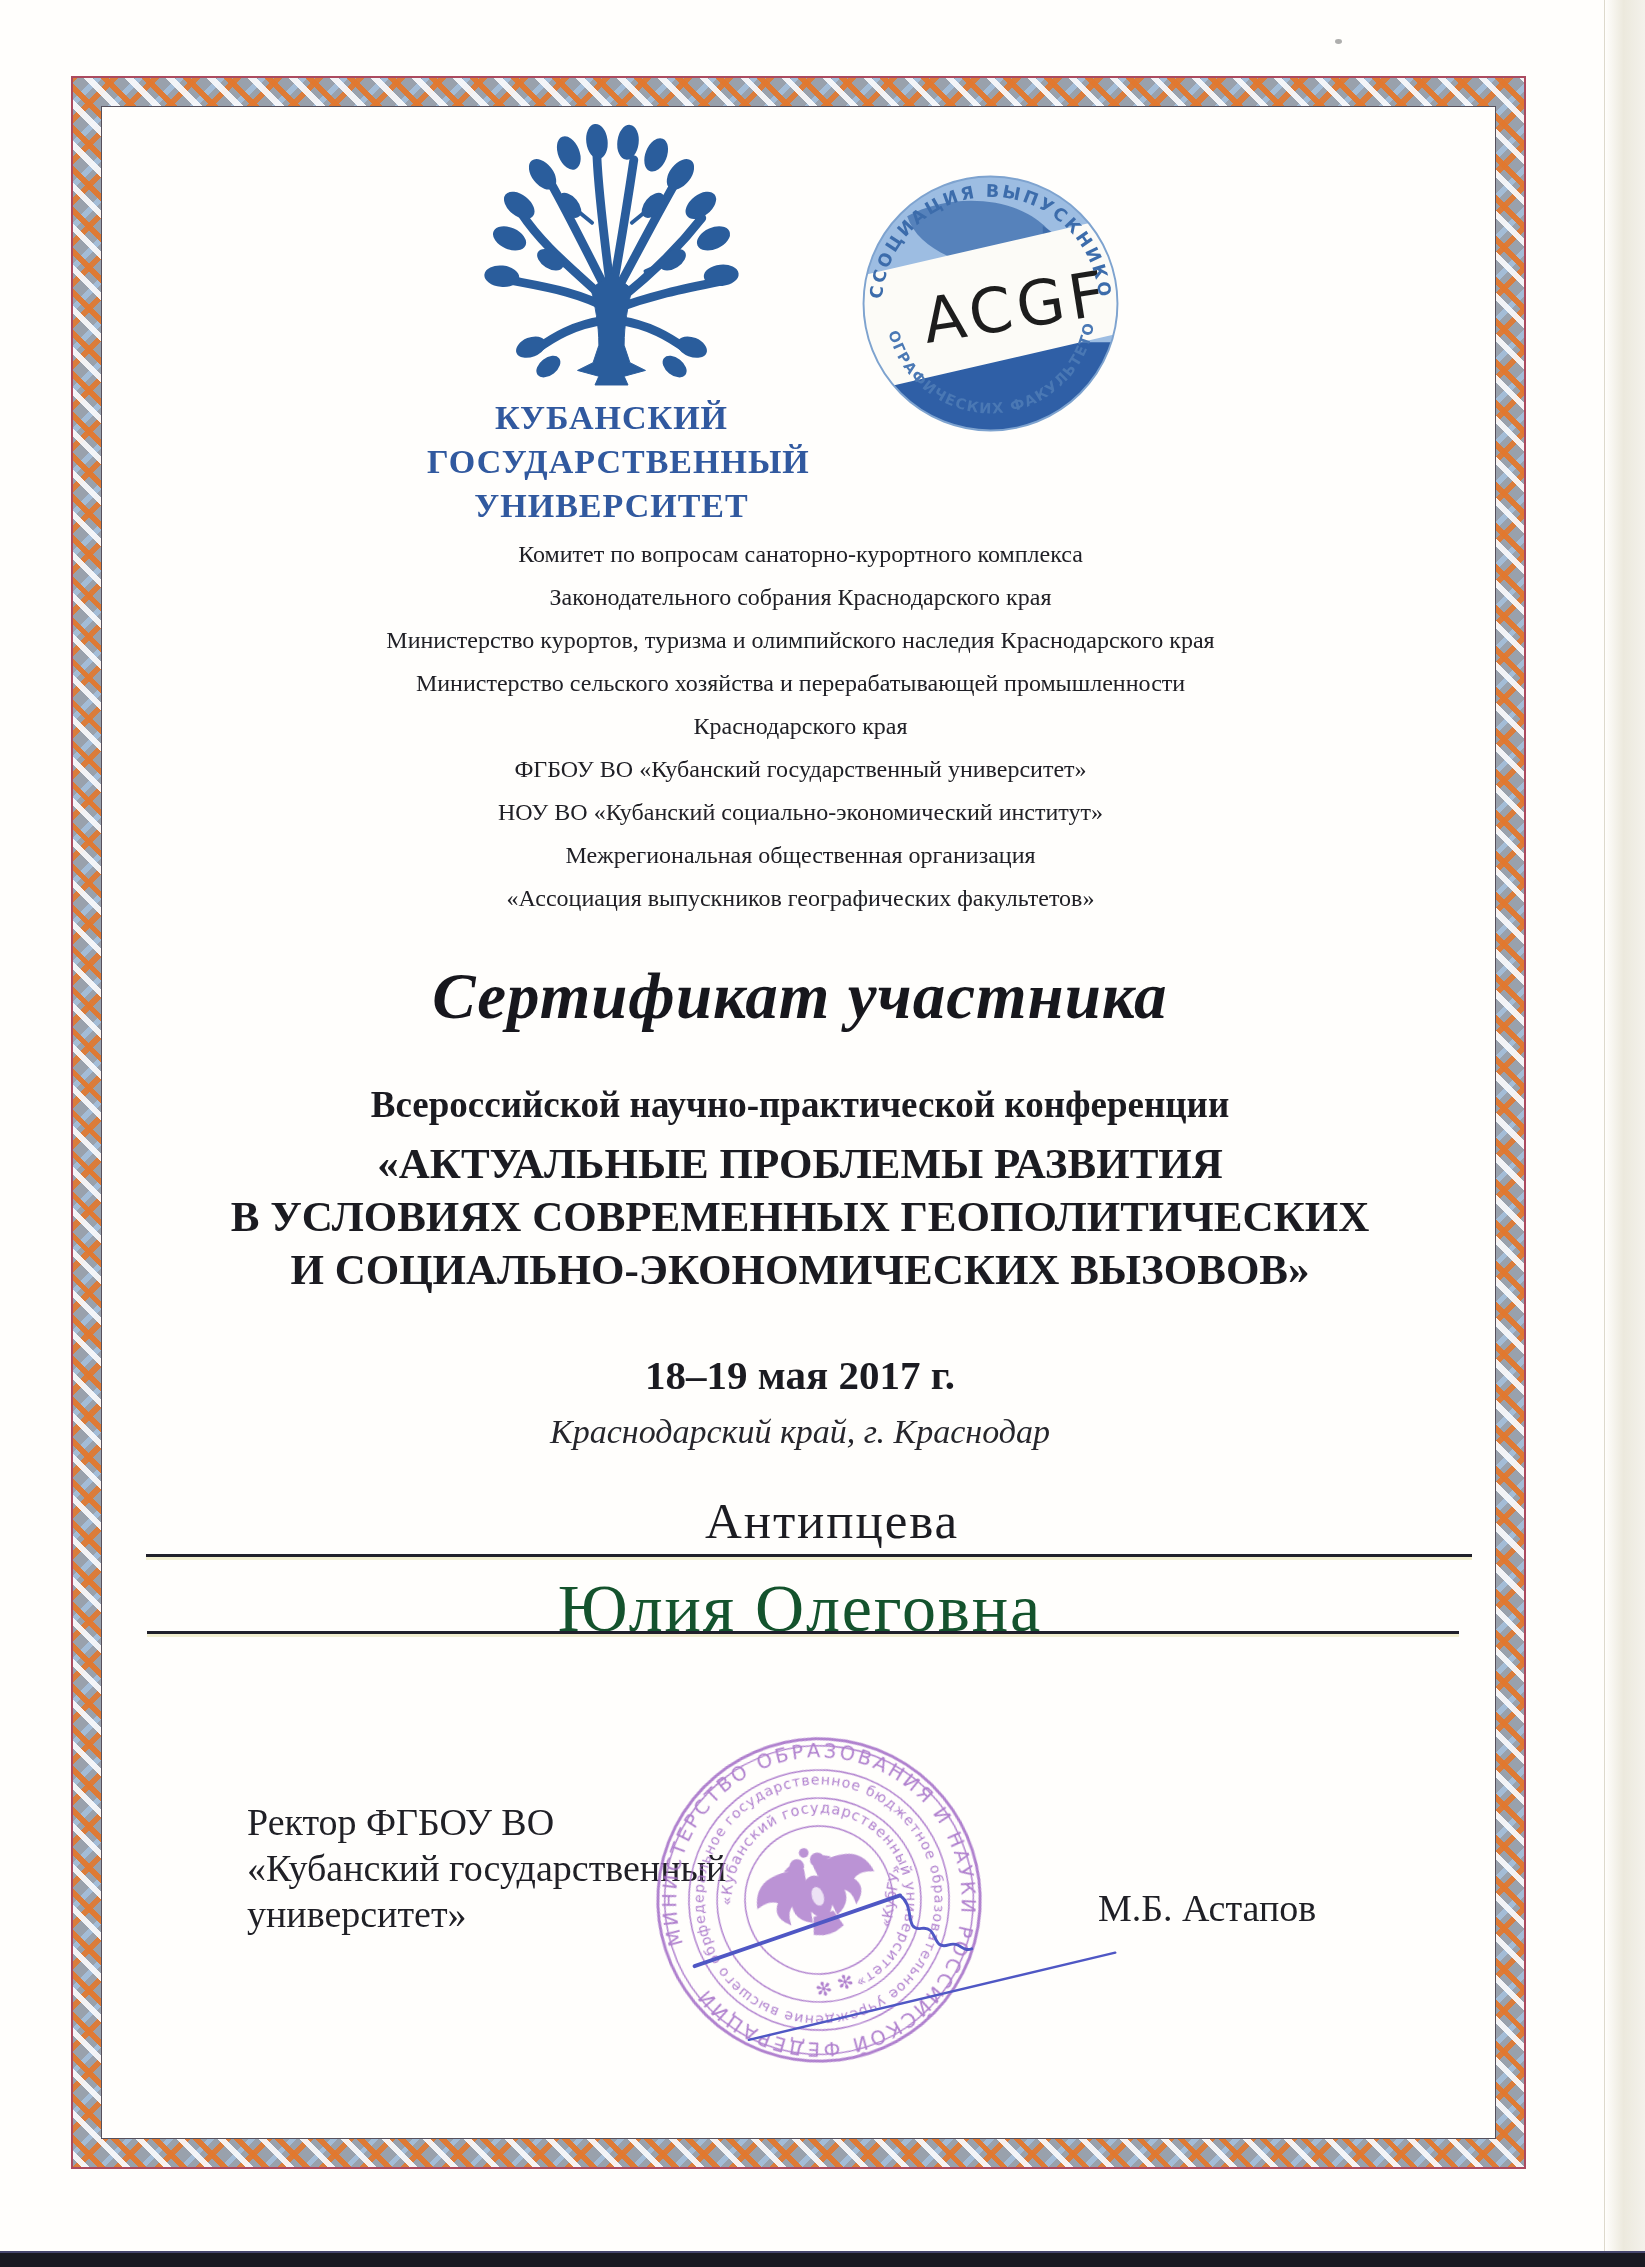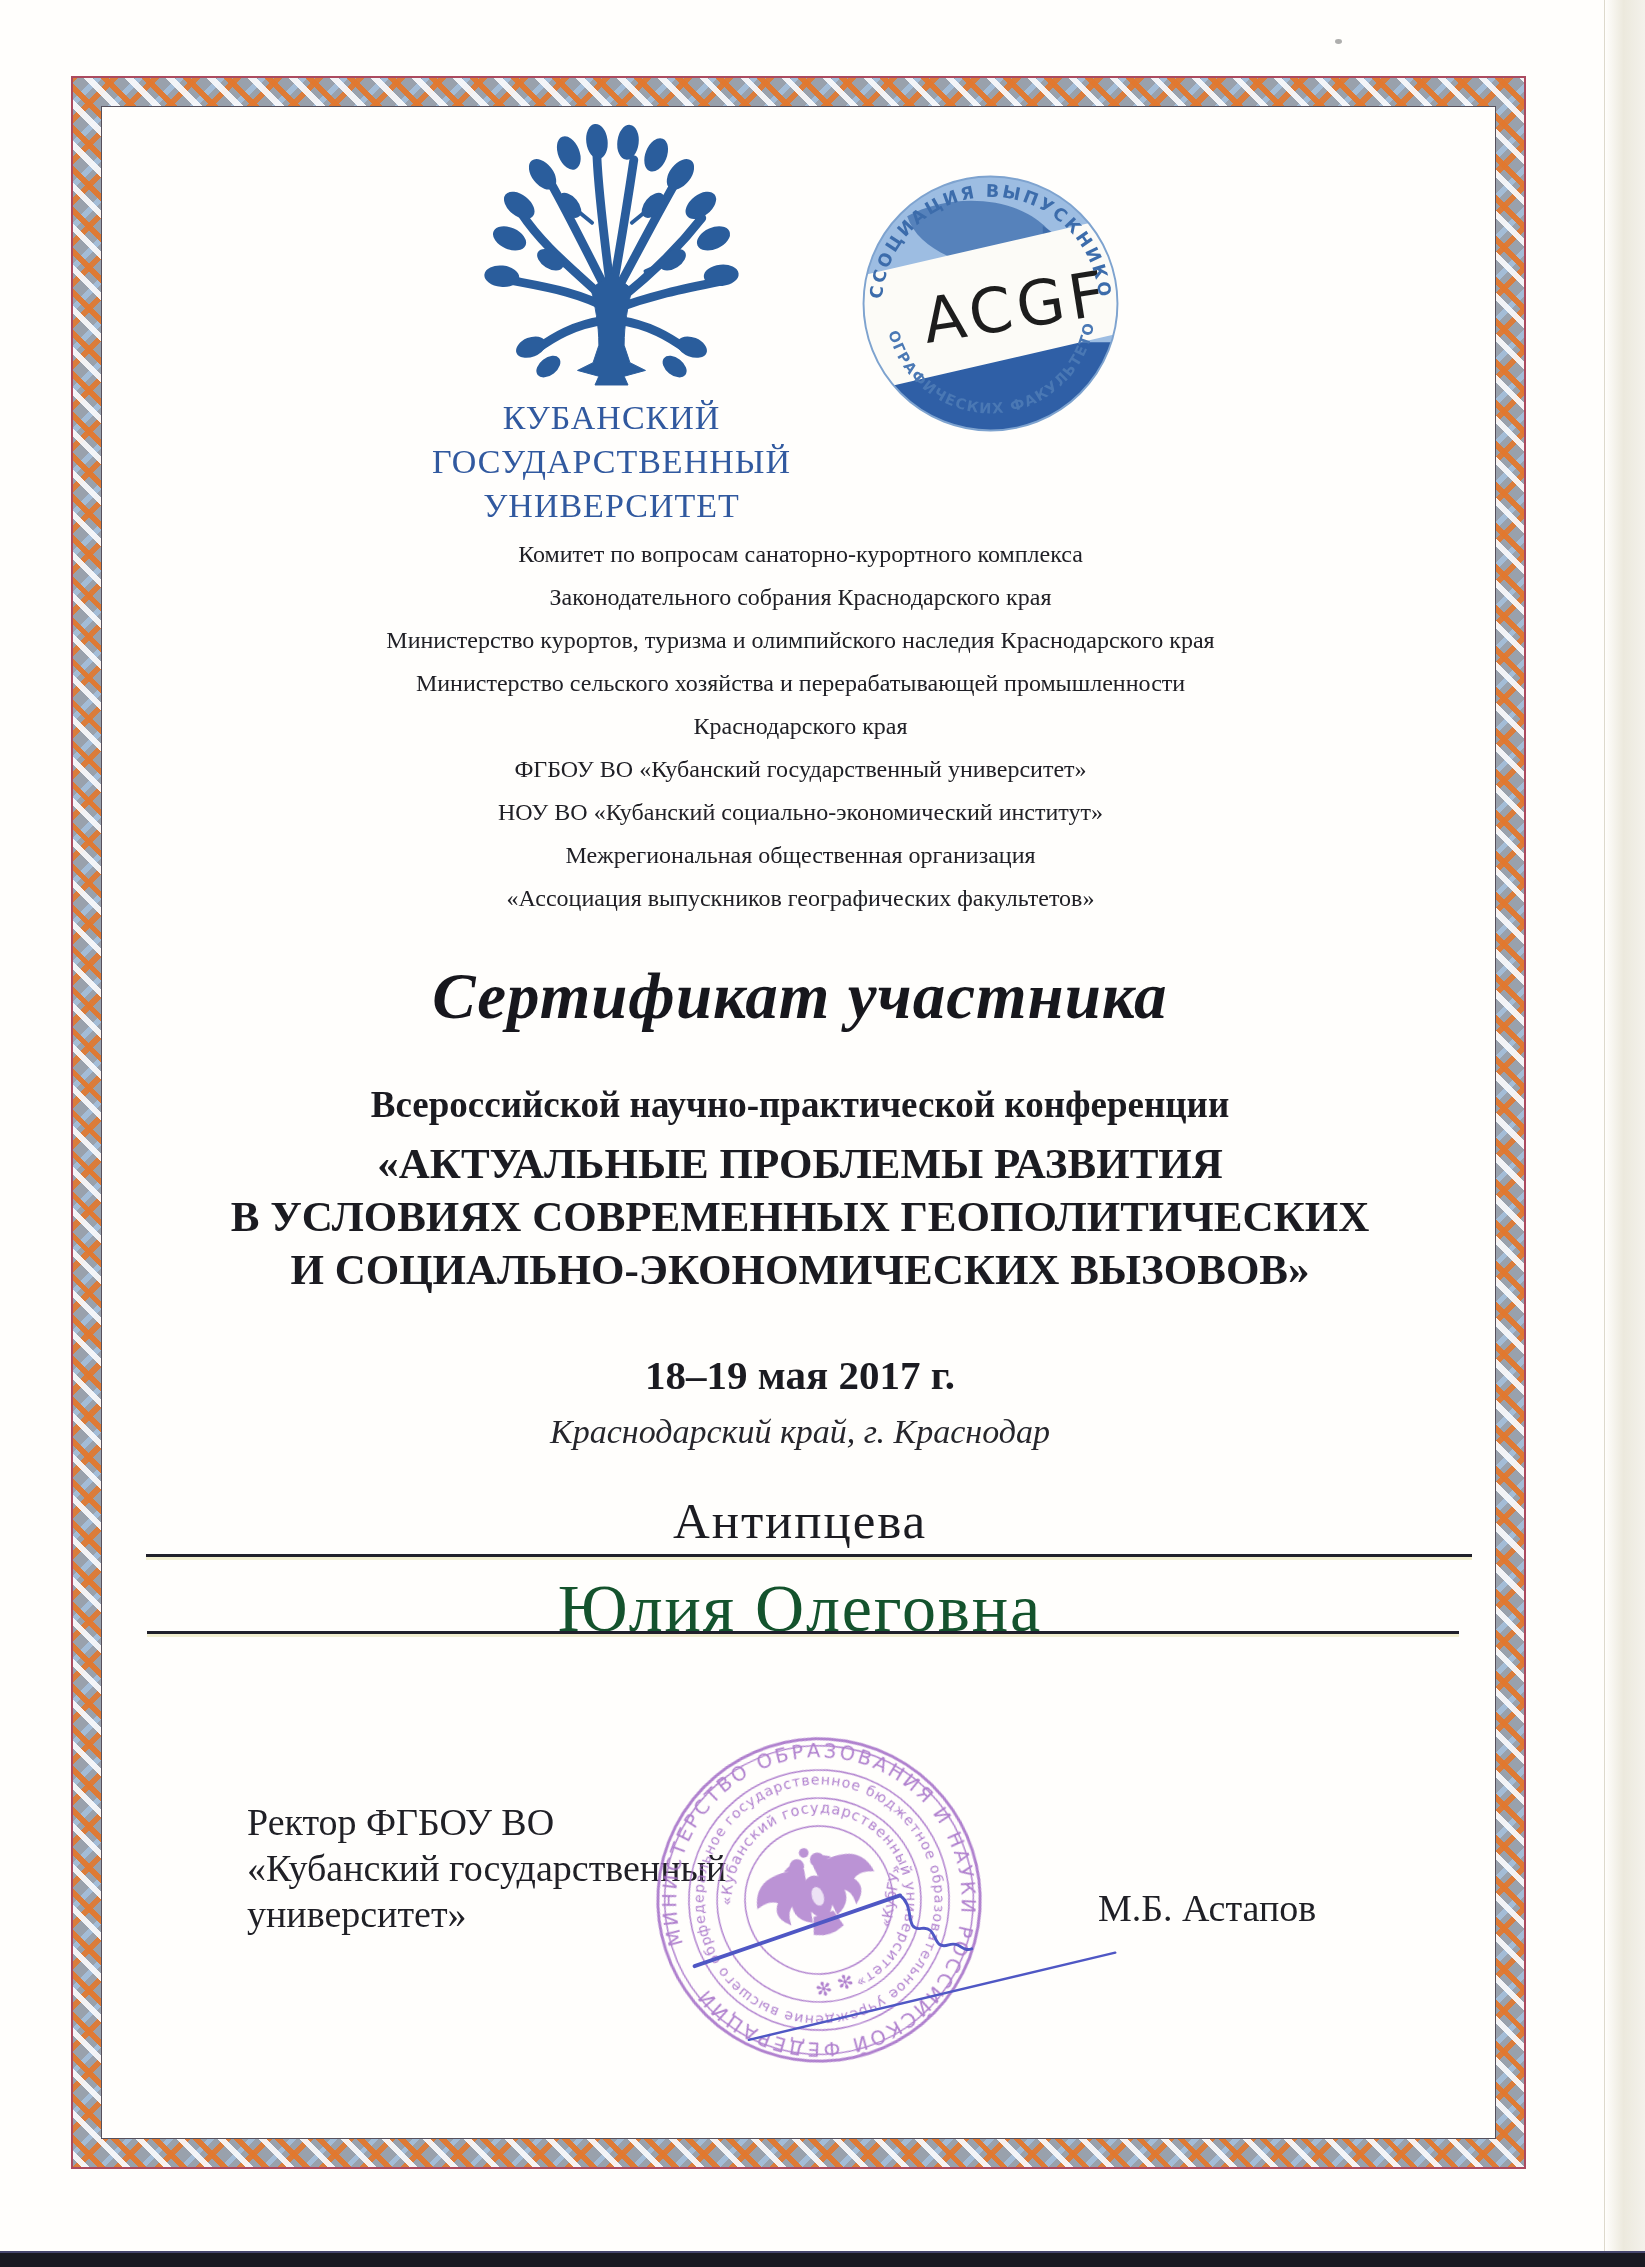--- a/index.html
+++ b/index.html
@@ -38,38 +38,38 @@
   .edge-bottom{
     left:0;bottom:0;width:1646px;height:14.6px;
     background:#191922;border-top:2.9px solid #46466e;
   }
   .speck{left:1335px;top:39px;width:6.8px;height:4.9px;background:#9a9a98;border-radius:50%;opacity:.8;}
   
   .kubsu{left:427px;top:116px;width:369px;text-align:center;}
   .kubsu svg{display:block;margin:0 auto;}
   .kubsu-caption{
     margin-top:9.7px;color:#31599f;font-size:34px;line-height:44px;
-    font-weight:400;letter-spacing:1px;
+    font-weight:700;letter-spacing:1px;
   }
   .acgf{left:849px;top:158px;width:283px;height:289px;}
   
   .org{left:97px;top:533px;width:1407px;text-align:center;
        font-size:24px;line-height:43px;color:#202026;}
   .cert-title{left:74px;top:959px;width:1452px;text-align:center;
        font-size:65px;font-weight:bold;font-style:italic;color:#17171d;letter-spacing:1px;}
   .conf-intro{left:74px;top:1083px;width:1452px;text-align:center;
        font-size:37px;font-weight:bold;color:#1b1b21;}
   .conf-name{left:74px;top:1137px;width:1452px;text-align:center;
        font-size:43px;line-height:53px;font-weight:bold;color:#1b1b21;}
   .conf-date{left:74px;top:1351px;width:1452px;text-align:center;
        font-size:41px;font-weight:bold;color:#1b1b21;}
   .conf-loc{left:74px;top:1413px;width:1452px;text-align:center;
        font-size:34px;font-style:italic;color:#26262c;}
   .surname{left:74px;top:1492px;width:1452px;text-align:center;
-       font-size:51px;letter-spacing:1.9px;color:#1c1c22;}
+       font-size:51px;letter-spacing:1.9px;color:#1c1c22;padding-left:32px;}
   .givenname{left:74px;top:1569px;width:1452px;text-align:center;
        font-size:68px;letter-spacing:1.9px;color:#14532d;}
   .rule{height:2.9px;background:#20202b;box-shadow:0 2.9px 0 rgba(214,208,120,.35);}
   .rule1{left:146px;top:1554px;width:1326px;}
   .rule2{left:147px;top:1631px;width:1312px;}
   .rector{left:247px;top:1799px;width:582px;font-size:38px;line-height:46px;color:#202026;}
   .signer{left:1098px;top:1886px;font-size:38px;color:#202026;text-align:center;}
   .seal{left:652px;top:1733px;width:335px;height:335px;opacity:.88;}
   .sig{left:611px;top:1815px;width:582px;height:252px;}
 </style>

